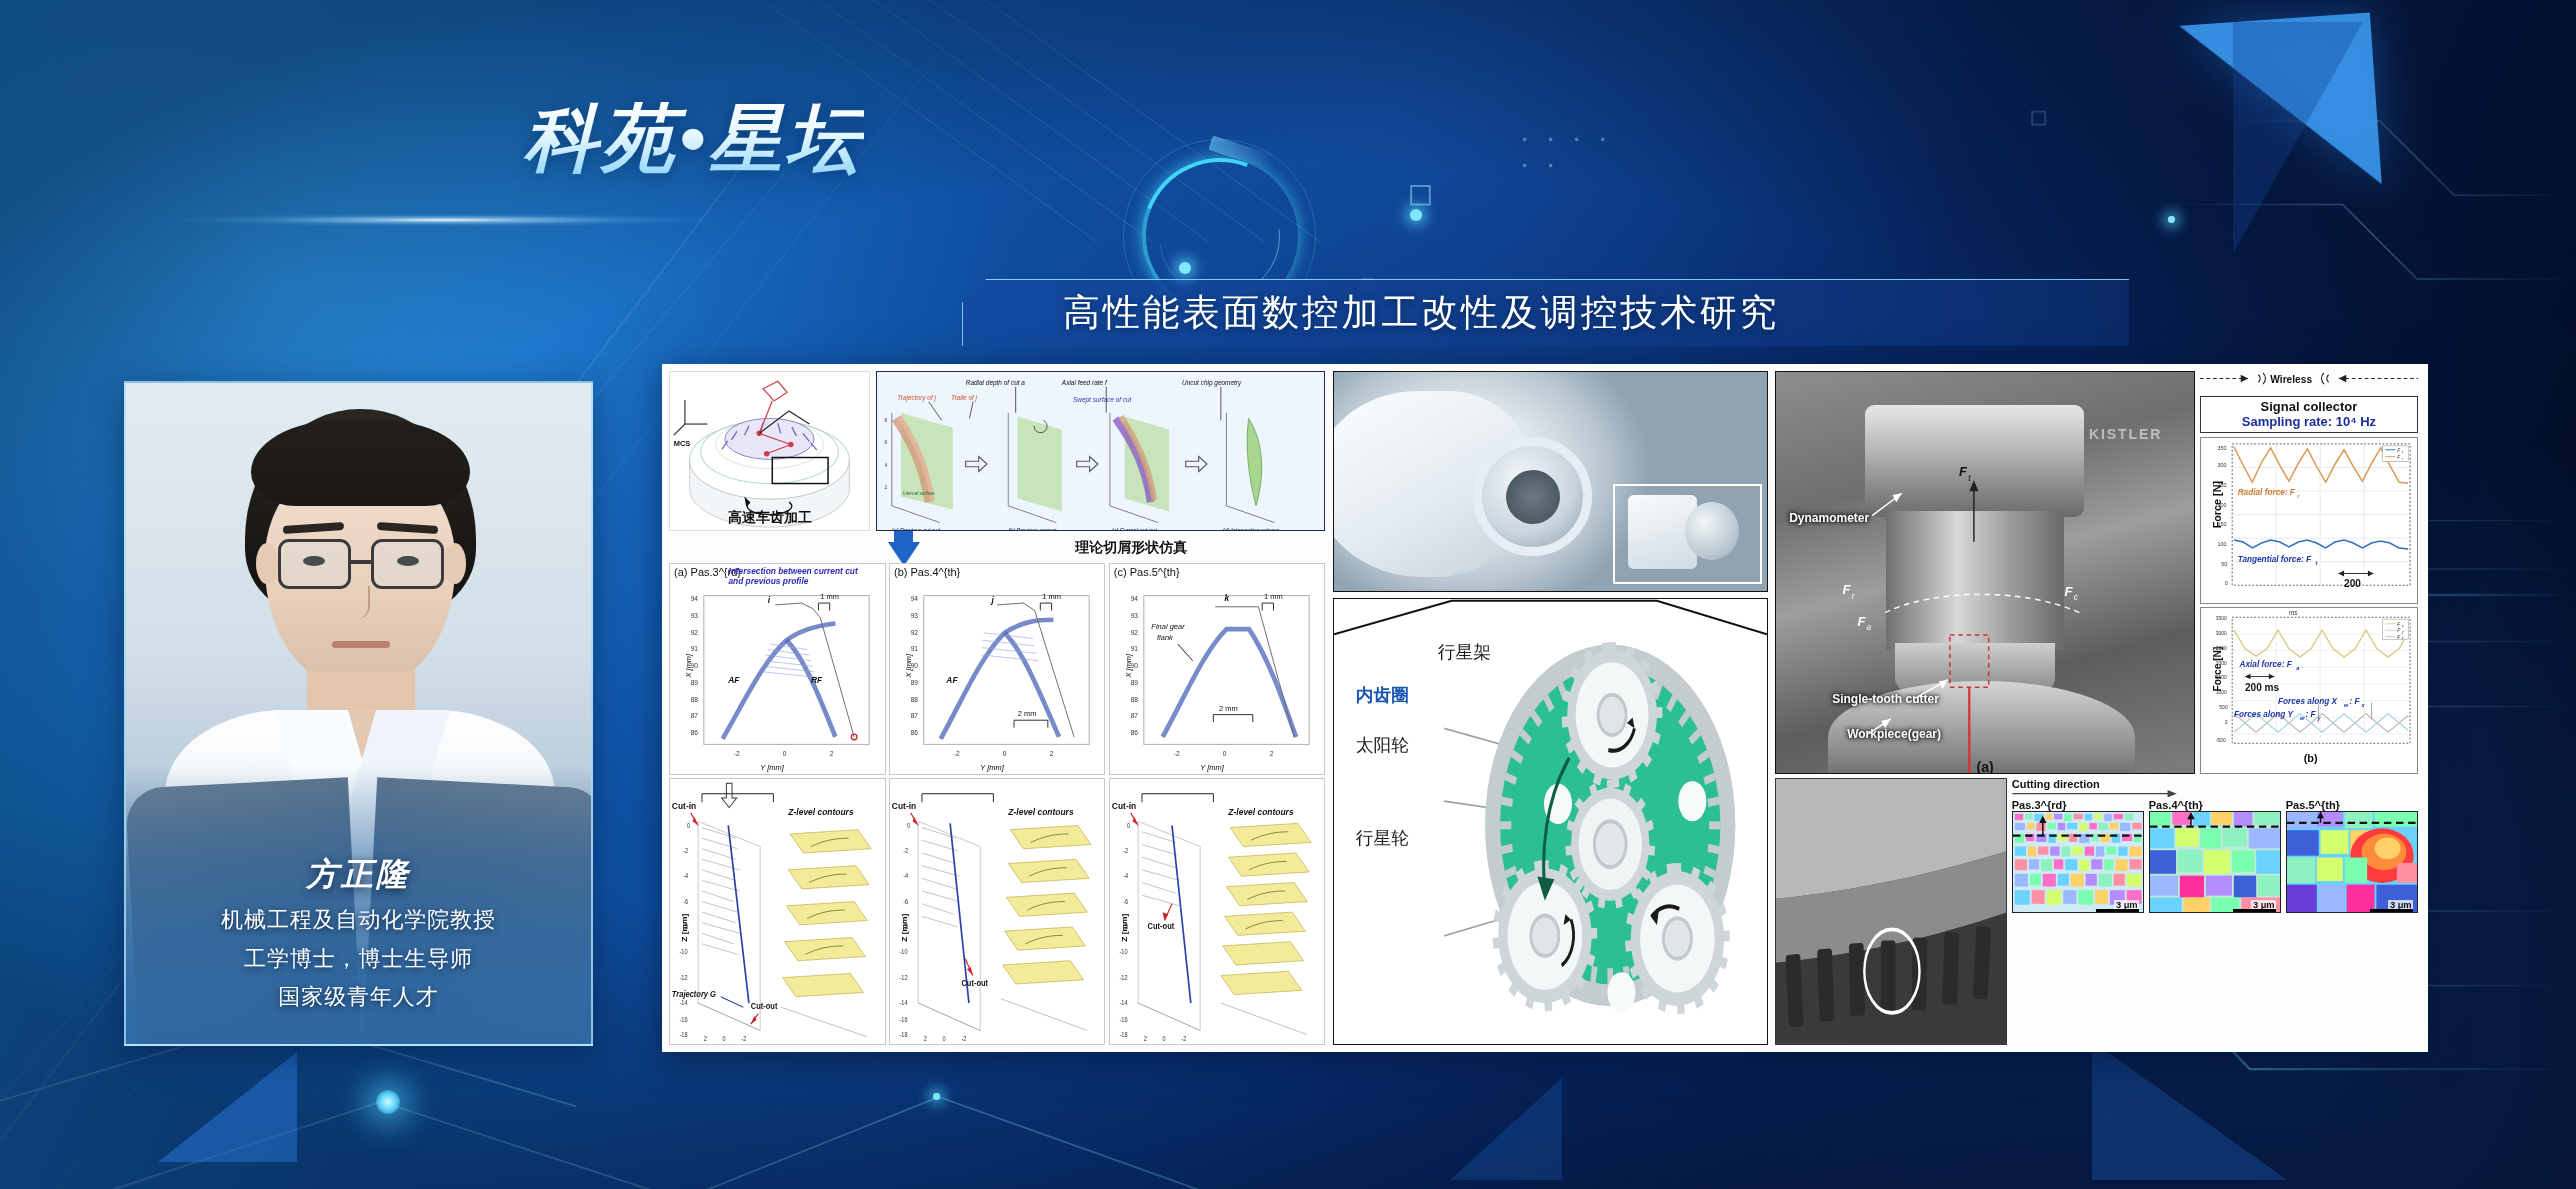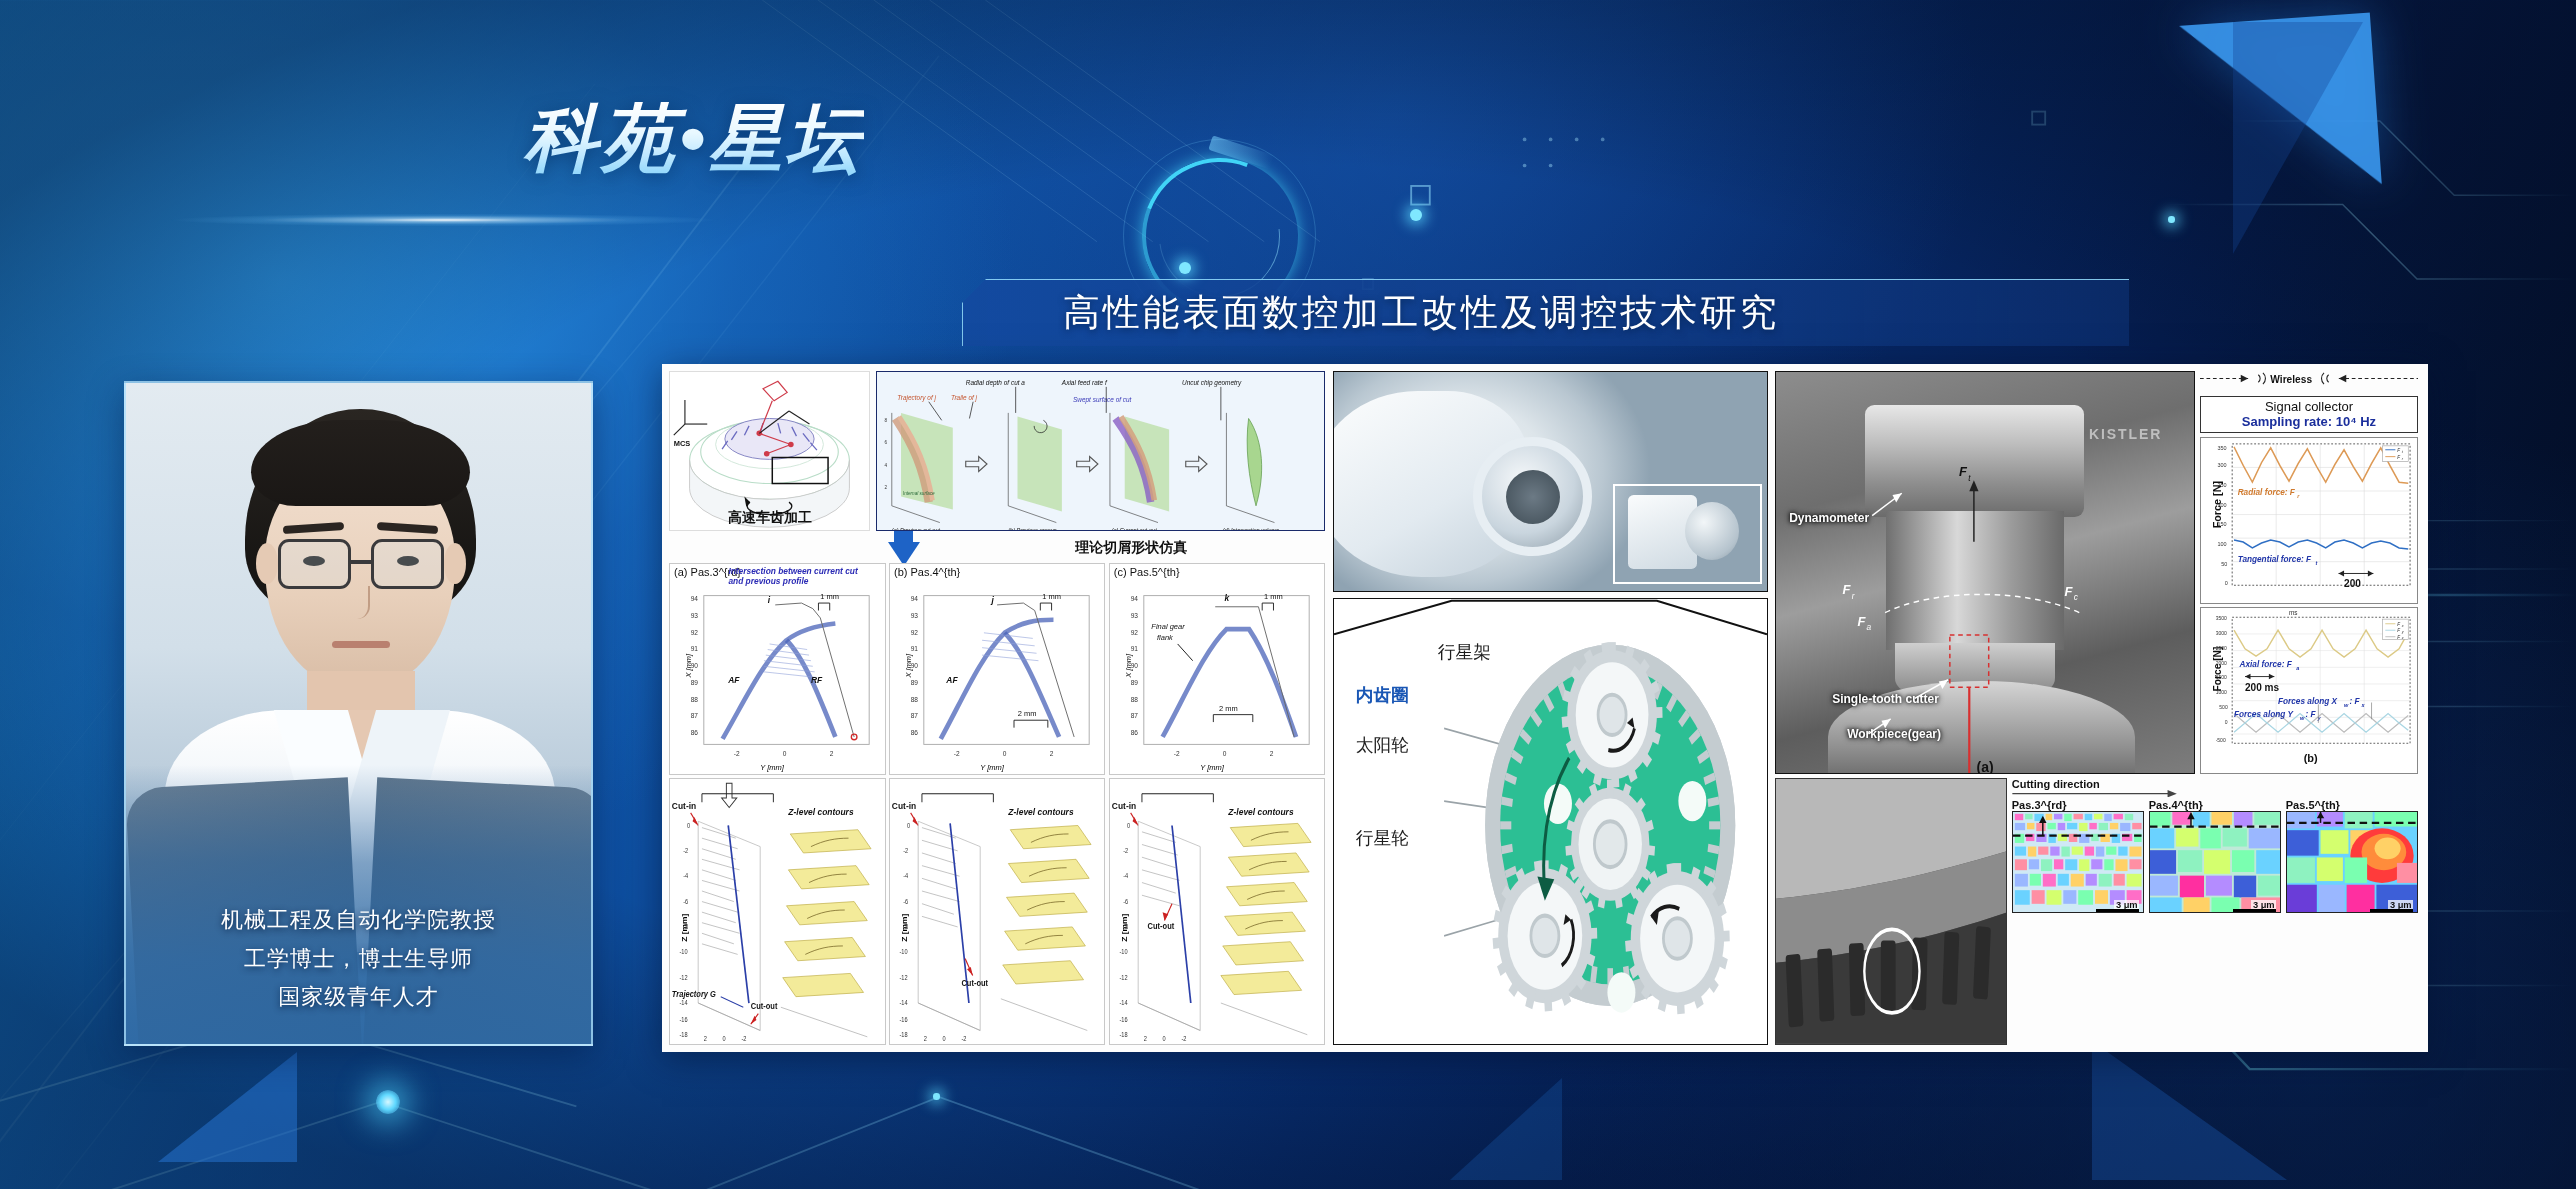--- a/index.html
+++ b/index.html
@@ -186,21 +186,21 @@
   .dy-cyl3{ position:absolute; left:119px; top:271px; width:160px; height:48px; border-radius:0 0 13px 13px;
     background:linear-gradient(180deg,#cfcfcf,#8c8c8c); }
   .dy-gear{ position:absolute; left:52px; top:309px; width:307px; height:112px; border-radius:50% 50% 0 0;
     background:linear-gradient(180deg,#d5d5d5,#8f8f8f 60%,#5b5b5b); }
   .dy-lbl{ position:absolute; font-size:12px; font-weight:bold; color:#fff; text-shadow:0 0 3.7px #000,0 0 6.5px #000; }
   .dy-kistler{ position:absolute; right:32px; top:54px; font-size:14px; font-weight:bold; color:#d8d8d8; letter-spacing:1.9px; opacity:.75; }
   .dy-cap{ position:absolute; left:0; right:0; bottom:-1.9px; text-align:center; font-size:14px; font-weight:bold; color:#111; }
 
   .c-charts{ flex:1; display:flex; flex-direction:column; gap:3.7px; }
   .sigbox{ border:1.4px solid #333; background:#fff; text-align:center; padding:2.8px 3.7px; }
-  .sigbox .l1{ font-size:13px; font-weight:normal; color:#111; }
+  .sigbox .l1{ font-size:13px; font-weight:bold; color:#111; }
   .sigbox .l2{ font-size:13px; font-weight:bold; color:#1b2f9c; }
   .fchart{ border:0.9px solid #888; background:#fff; position:relative; flex:1; overflow:hidden; }
 
   .c-bottom{ display:flex; gap:4.6px; height:auto; flex:1; }
   .photo-gear2{ width:232px; border:0.9px solid #333; position:relative; overflow:hidden;
     background:linear-gradient(170deg,#4b4b4b 0%,#2c2c2c 22%,#8e8e8e 40%,#c9c9c9 52%,#6f6f6f 70%,#3a3a3a 100%); }
   .ebsd-wrap{ flex:1; position:relative; }
   .ebsd-row{ display:flex; gap:4.6px; margin-top:1.9px; }
   .ebsd-cell{ flex:1; }
   .ebsd-cap{ font-size:11px; font-weight:bold; color:#111; }
@@ -342,20 +342,21 @@
     <div class="pt-neck"></div>
     <div class="pt-shirt"></div>
     <div class="pt-vneck"></div>
     <div class="pt-collarL"></div>
     <div class="pt-collarR"></div>
     <div class="pt-jacket"></div>
     <div class="pt-jacket2"></div>
     <div class="pt-scrim"></div>
 
     <div class="pt-info">
+      <div class="pt-name">方正隆</div>
       <div class="pt-line">机械工程及自动化学院教授</div>
       <div class="pt-line">工学博士，博士生导师</div>
       <div class="pt-line">国家级青年人才</div>
     </div>
   </div>
 
   <div class="poster">
 
     <div class="col col-a">
 

